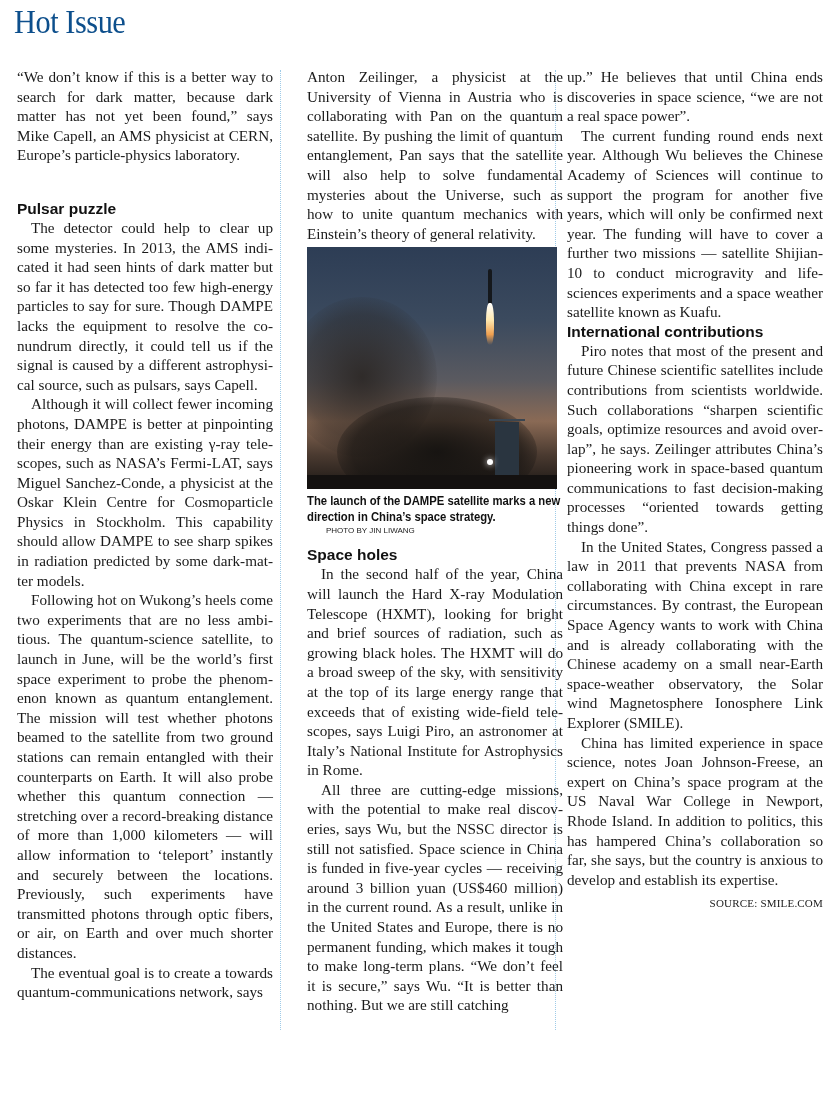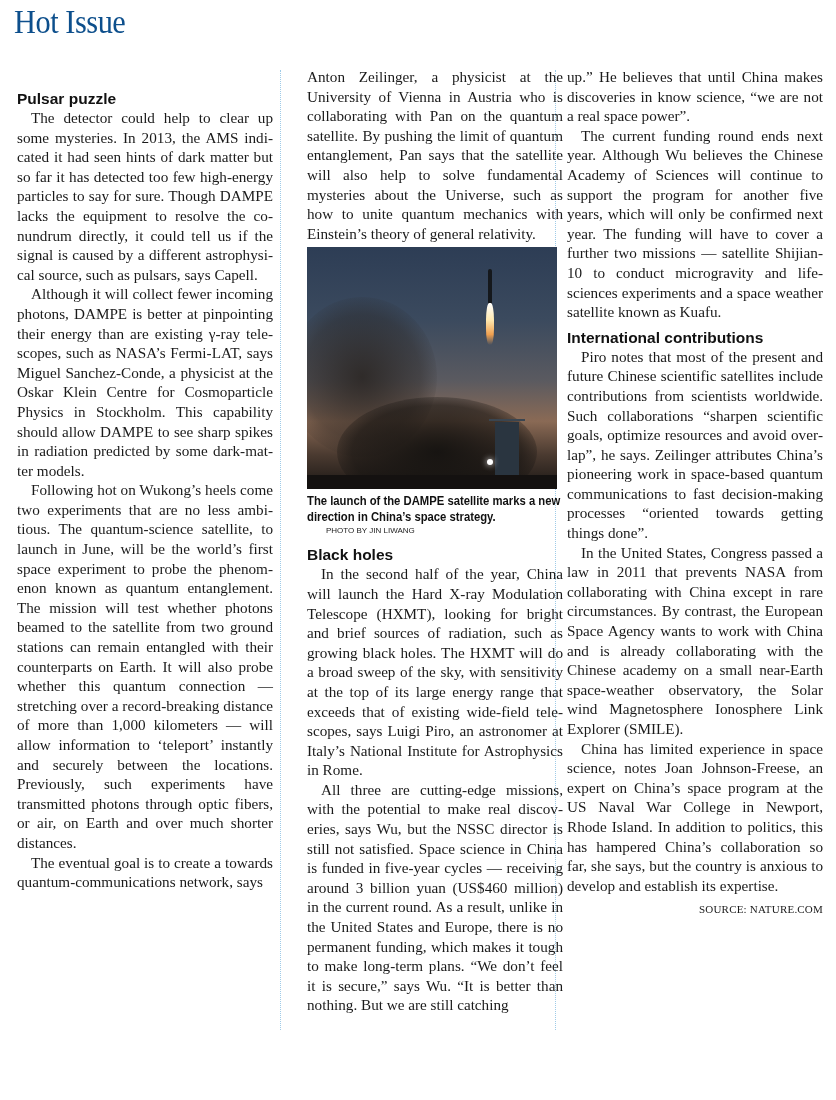--- a/index.html
+++ b/index.html
@@ -27,22 +27,22 @@
       border-left: 1px dotted #9ecbe8;
     }
     .d1 { left: 280px; }
     .d2 { left: 555px; }
     p { margin: 0; text-indent: 14px; }
     p.noindent { text-indent: 0; }
     h3 {
       margin: 0; font-family: "Liberation Sans", "DejaVu Sans", sans-serif;
       font-weight: bold; font-size: 15.5px; line-height: 19px; color: #111;
     }
-    h3.gap { margin-top: 22px; }
-    h3.gap-sm { margin-top: 6px; }
+    h3.gap { margin-top: 34px; }
+    h3.gap-sm { }
     .photo {
       width: 250px; height: 242px; margin-top: 4px;
       position: relative; overflow: hidden;
       background: linear-gradient(180deg, #2d3d55 0%, #3b4a5e 30%, #5a5a60 55%, #8a6a55 72%, #4a3a30 86%, #1a1614 100%);
     }
     .smoke1 { position: absolute; left: -20px; top: 50px; width: 150px; height: 160px; border-radius: 50%;
       background: radial-gradient(ellipse at center, rgba(40,35,32,0.85) 0%, rgba(40,35,32,0.4) 55%, rgba(40,35,32,0) 75%); }
     .smoke2 { position: absolute; left: 30px; top: 150px; width: 200px; height: 110px; border-radius: 50%;
       background: radial-gradient(ellipse at center, rgba(20,18,16,0.95) 0%, rgba(20,18,16,0.6) 60%, rgba(20,18,16,0) 80%); }
     .tower { position: absolute; left: 188px; top: 175px; width: 24px; height: 60px; background: #2a3540; }
@@ -68,20 +68,21 @@
   </style>
 </head>
 <body>
 
 <div class="title">Hot Issue</div>
 
 <div class="divider d1"></div>
 <div class="divider d2"></div>
 
 <div class="col col1">
+  <p class="noindent">“We don’t know if this is a better way to search for dark matter, because dark matter has not yet been found,” says Mike Capell, an AMS physicist at CERN, Europe’s particle-physics labo­ratory.</p>
   <h3 class="gap">Pulsar puzzle</h3>
   <p>The detector could help to clear up some mysteries. In 2013, the AMS indi­cated it had seen hints of dark matter but so far it has detected too few high-energy particles to say for sure. Though DAMPE lacks the equipment to resolve the co­nundrum directly, it could tell us if the signal is caused by a different astrophysi­cal source, such as pulsars, says Capell.</p>
   <p>Although it will collect fewer incoming photons, DAMPE is better at pinpointing their energy than are existing γ-ray tele­scopes, such as NASA’s Fermi-LAT, says Miguel Sanchez-Conde, a physicist at the Oskar Klein Centre for Cosmoparticle Physics in Stockholm. This capability should allow DAMPE to see sharp spikes in radiation predicted by some dark-mat­ter models.</p>
   <p>Following hot on Wukong’s heels come two experiments that are no less ambi­tious. The quantum-science satellite, to launch in June, will be the world’s first space experiment to probe the phenom­enon known as quantum entanglement. The mission will test whether photons beamed to the satellite from two ground stations can remain entangled with their counterparts on Earth. It will also probe whether this quantum connec­tion — stretching over a record-breaking distance of more than 1,000 kilometers — will allow information to ‘teleport’ instantly and securely between the lo­cations. Previously, such experiments have transmitted photons through optic fibers, or air, on Earth and over much shorter distances.</p>
   <p>The eventual goal is to create a towards quantum-communications network, says</p>
 </div>
 
 <div class="col col2">
   <p class="noindent">Anton Zeilinger, a physicist at the Univer­sity of Vienna in Austria who is collabo­rating with Pan on the quantum satellite. By pushing the limit of quantum entangle­ment, Pan says that the satellite will also help to solve fundamental mysteries about the Universe, such as how to unite quan­tum mechanics with Einstein’s theory of general relativity.</p>
   <div class="photo">
@@ -89,26 +90,26 @@
     <div class="smoke2"></div>
     <div class="rocket"></div>
     <div class="flame"></div>
     <div class="tower-arm"></div>
     <div class="tower"></div>
     <div class="light"></div>
     <div class="ground"></div>
   </div>
   <div class="caption">The launch of the DAMPE satellite marks a new direction in China’s space strategy.</div>
   <div class="credit">PHOTO BY JIN LIWANG</div>
-  <h3>Black holes</h3>
+  <h3>Space holes</h3>
   <p>In the second half of the year, China will launch the Hard X-ray Modulation Telescope (HXMT), looking for bright and brief sources of radiation, such as growing black holes. The HXMT will do a broad sweep of the sky, with sensitiv­ity at the top of its large energy range that exceeds that of existing wide-field tele­scopes, says Luigi Piro, an astronomer at Italy’s National Institute for Astrophysics in Rome.</p>
   <p>All three are cutting-edge missions, with the potential to make real discov­eries, says Wu, but the NSSC director is still not satisfied. Space science in China is funded in five-year cycles — receiving around 3 billion yuan (US$460 million) in the current round. As a result, unlike in the United States and Europe, there is no permanent funding, which makes it tough to make long-term plans. “We don’t feel it is secure,” says Wu. “It is bet­ter than nothing. But we are still catching</p>
 </div>
 
 <div class="col col3">
-  <p class="noindent">up.” He believes that until China makes discoveries in know science, “we are not a real space power”.</p>
+  <p class="noindent">up.” He believes that until China ends discoveries in space science, “we are not a real space power”.</p>
   <p>The current funding round ends next year. Although Wu believes the Chinese Academy of Sciences will continue to support the program for another five years, which will only be confirmed next year. The funding will have to cover a fur­ther two missions — satellite Shijian-10 to conduct microgravity and life-sciences experiments and a space weather satellite known as Kuafu.</p>
   <h3 class="gap-sm">International contributions</h3>
   <p>Piro notes that most of the present and future Chinese scientific satellites include contributions from scientists worldwide. Such collaborations “sharpen scientific goals, optimize resources and avoid over­lap”, he says. Zeilinger attributes China’s pioneering work in space-based quan­tum communications to fast decision-making processes “oriented towards get­ting things done”.</p>
   <p>In the United States, Congress passed a law in 2011 that prevents NASA from collaborating with China except in rare circumstances. By contrast, the Euro­pean Space Agency wants to work with China and is already collaborating with the Chinese academy on a small near-Earth space-weather observatory, the Solar wind Magnetosphere Ionosphere Link Explorer (SMILE).</p>
   <p>China has limited experience in space science, notes Joan Johnson-Freese, an expert on China’s space program at the US Naval War College in Newport, Rhode Island. In addition to politics, this has hampered China’s collaboration so far, she says, but the country is anxious to develop and establish its expertise.</p>
-  <div class="source">SOURCE: NATURE.COM</div>
+  <div class="source">SOURCE: SMILE.COM</div>
 </div>
 
 </body></html>

